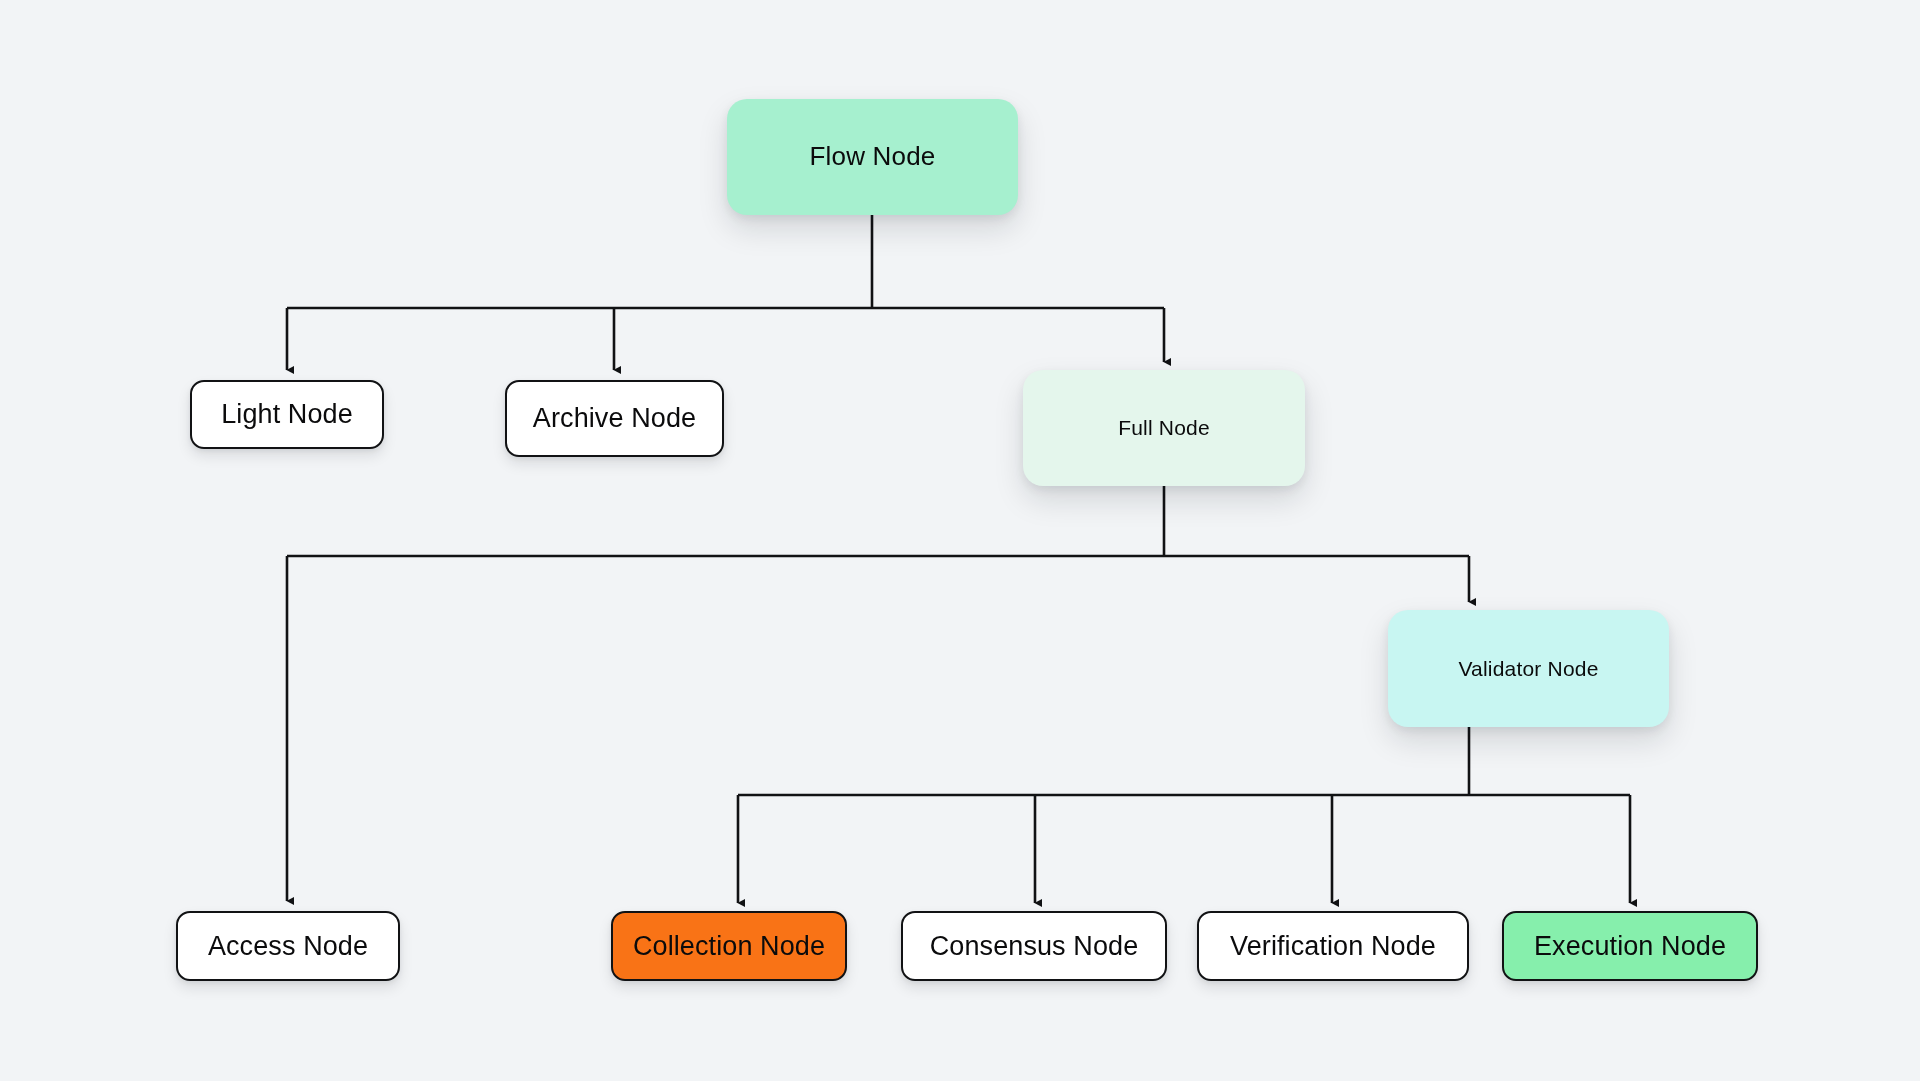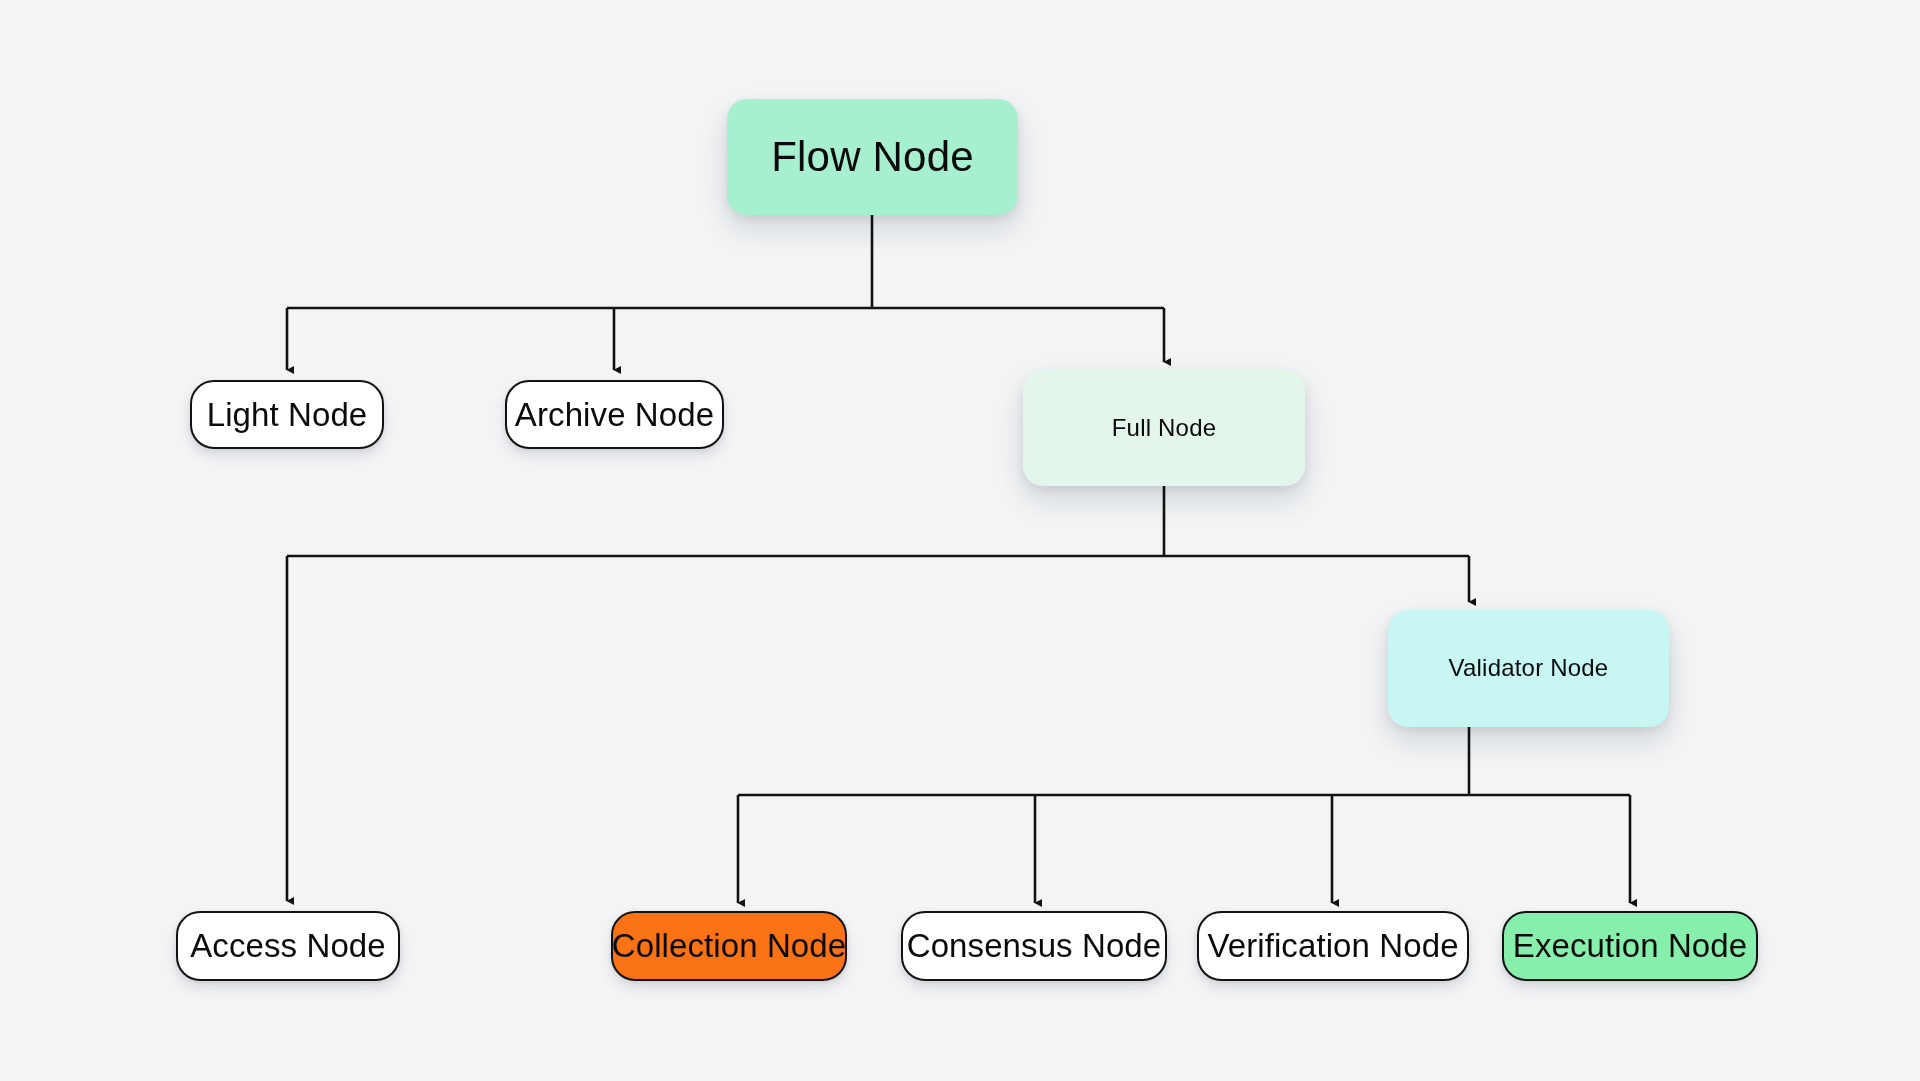--- a/index.html
+++ b/index.html
@@ -36,38 +36,38 @@
     text-align: center;
     color: #0b0b0c;
     line-height: 1.2;
     white-space: nowrap;
     user-select: none;
   }
   
   .node.leaf {
     background: #ffffff;
     border: 2.2px solid #111214;
-    border-radius: 24px;
-    font-size: 33px;
+    border-radius: 14px;
+    font-size: 27px;
     letter-spacing: 0.1px;
     box-shadow: 0 7px 14px rgba(18, 24, 33, 0.10),
                 0 2px 5px rgba(18, 24, 33, 0.07);
     text-align: right;
   }
   
   .node.tint {
     border: none;
     border-radius: 20px;
-    font-size: 42px;
+    font-size: 26px;
     letter-spacing: 0.2px;
     box-shadow: 0 14px 30px rgba(18, 24, 33, 0.13),
                 0 4px 10px rgba(18, 24, 33, 0.08);
   }
   .node.tint.sm {
-    font-size: 24px;
+    font-size: 21px;
   }
 </style>
 </head>
 <body>
 
 <div id="canvas" style="background: rgb(242, 244, 246);">
 
   <svg id="edges" viewBox="0 0 1920 1081" width="1920" height="1081" xmlns="http://www.w3.org/2000/svg">
     <defs>
       <marker id="arrow" markerWidth="9" markerHeight="9" refX="4.2" refY="7.6" orient="auto" markerUnits="userSpaceOnUse">
@@ -98,21 +98,21 @@
 
       <path d="M 738,795 L 738,903" marker-end="url(#arrow)"></path>
       <path d="M 1035,795 L 1035,903" marker-end="url(#arrow)"></path>
       <path d="M 1332,795 L 1332,903" marker-end="url(#arrow)"></path>
       <path d="M 1630,795 L 1630,903" marker-end="url(#arrow)"></path>
     </g>
   </svg>
 
   <div class="node tint" style="left: 727px; top: 99px; width: 291px; height: 116px; background: rgb(166, 240, 207);">Flow Node</div>
   <div class="node leaf" style="left: 190px; top: 380px; width: 194px; height: 69px; background: rgb(255, 255, 255);">Light Node</div>
-  <div class="node leaf" style="left: 505px; top: 380px; width: 219px; height: 69px; background: rgb(255, 255, 255);">Archive Node</div>
+  <div class="node leaf" style="left: 505px; top: 380px; width: 219px; height: 77px; background: rgb(255, 255, 255);">Archive Node</div>
   <div class="node tint sm" style="left: 1023px; top: 370px; width: 282px; height: 116px; background: rgb(228, 246, 236);">Full Node</div>
   <div class="node tint sm" style="left: 1388px; top: 610px; width: 281px; height: 117px; background: rgb(200, 246, 242);">Validator Node</div>
   <div class="node leaf" style="left: 176px; top: 911px; width: 224px; height: 70px; background: rgb(255, 255, 255);">Access Node</div>
   <div class="node leaf" style="left: 611px; top: 911px; width: 236px; height: 70px; background: #f97316;">Collection Node</div>
   <div class="node leaf" style="left: 901px; top: 911px; width: 266px; height: 70px; background: rgb(255, 255, 255);">Consensus Node</div>
   <div class="node leaf" style="left: 1197px; top: 911px; width: 272px; height: 70px; background: rgb(255, 255, 255);">Verification Node</div>
   <div class="node leaf" style="left: 1502px; top: 911px; width: 256px; height: 70px; background: #86efac;">Execution Node</div>
 
 </div>
 

